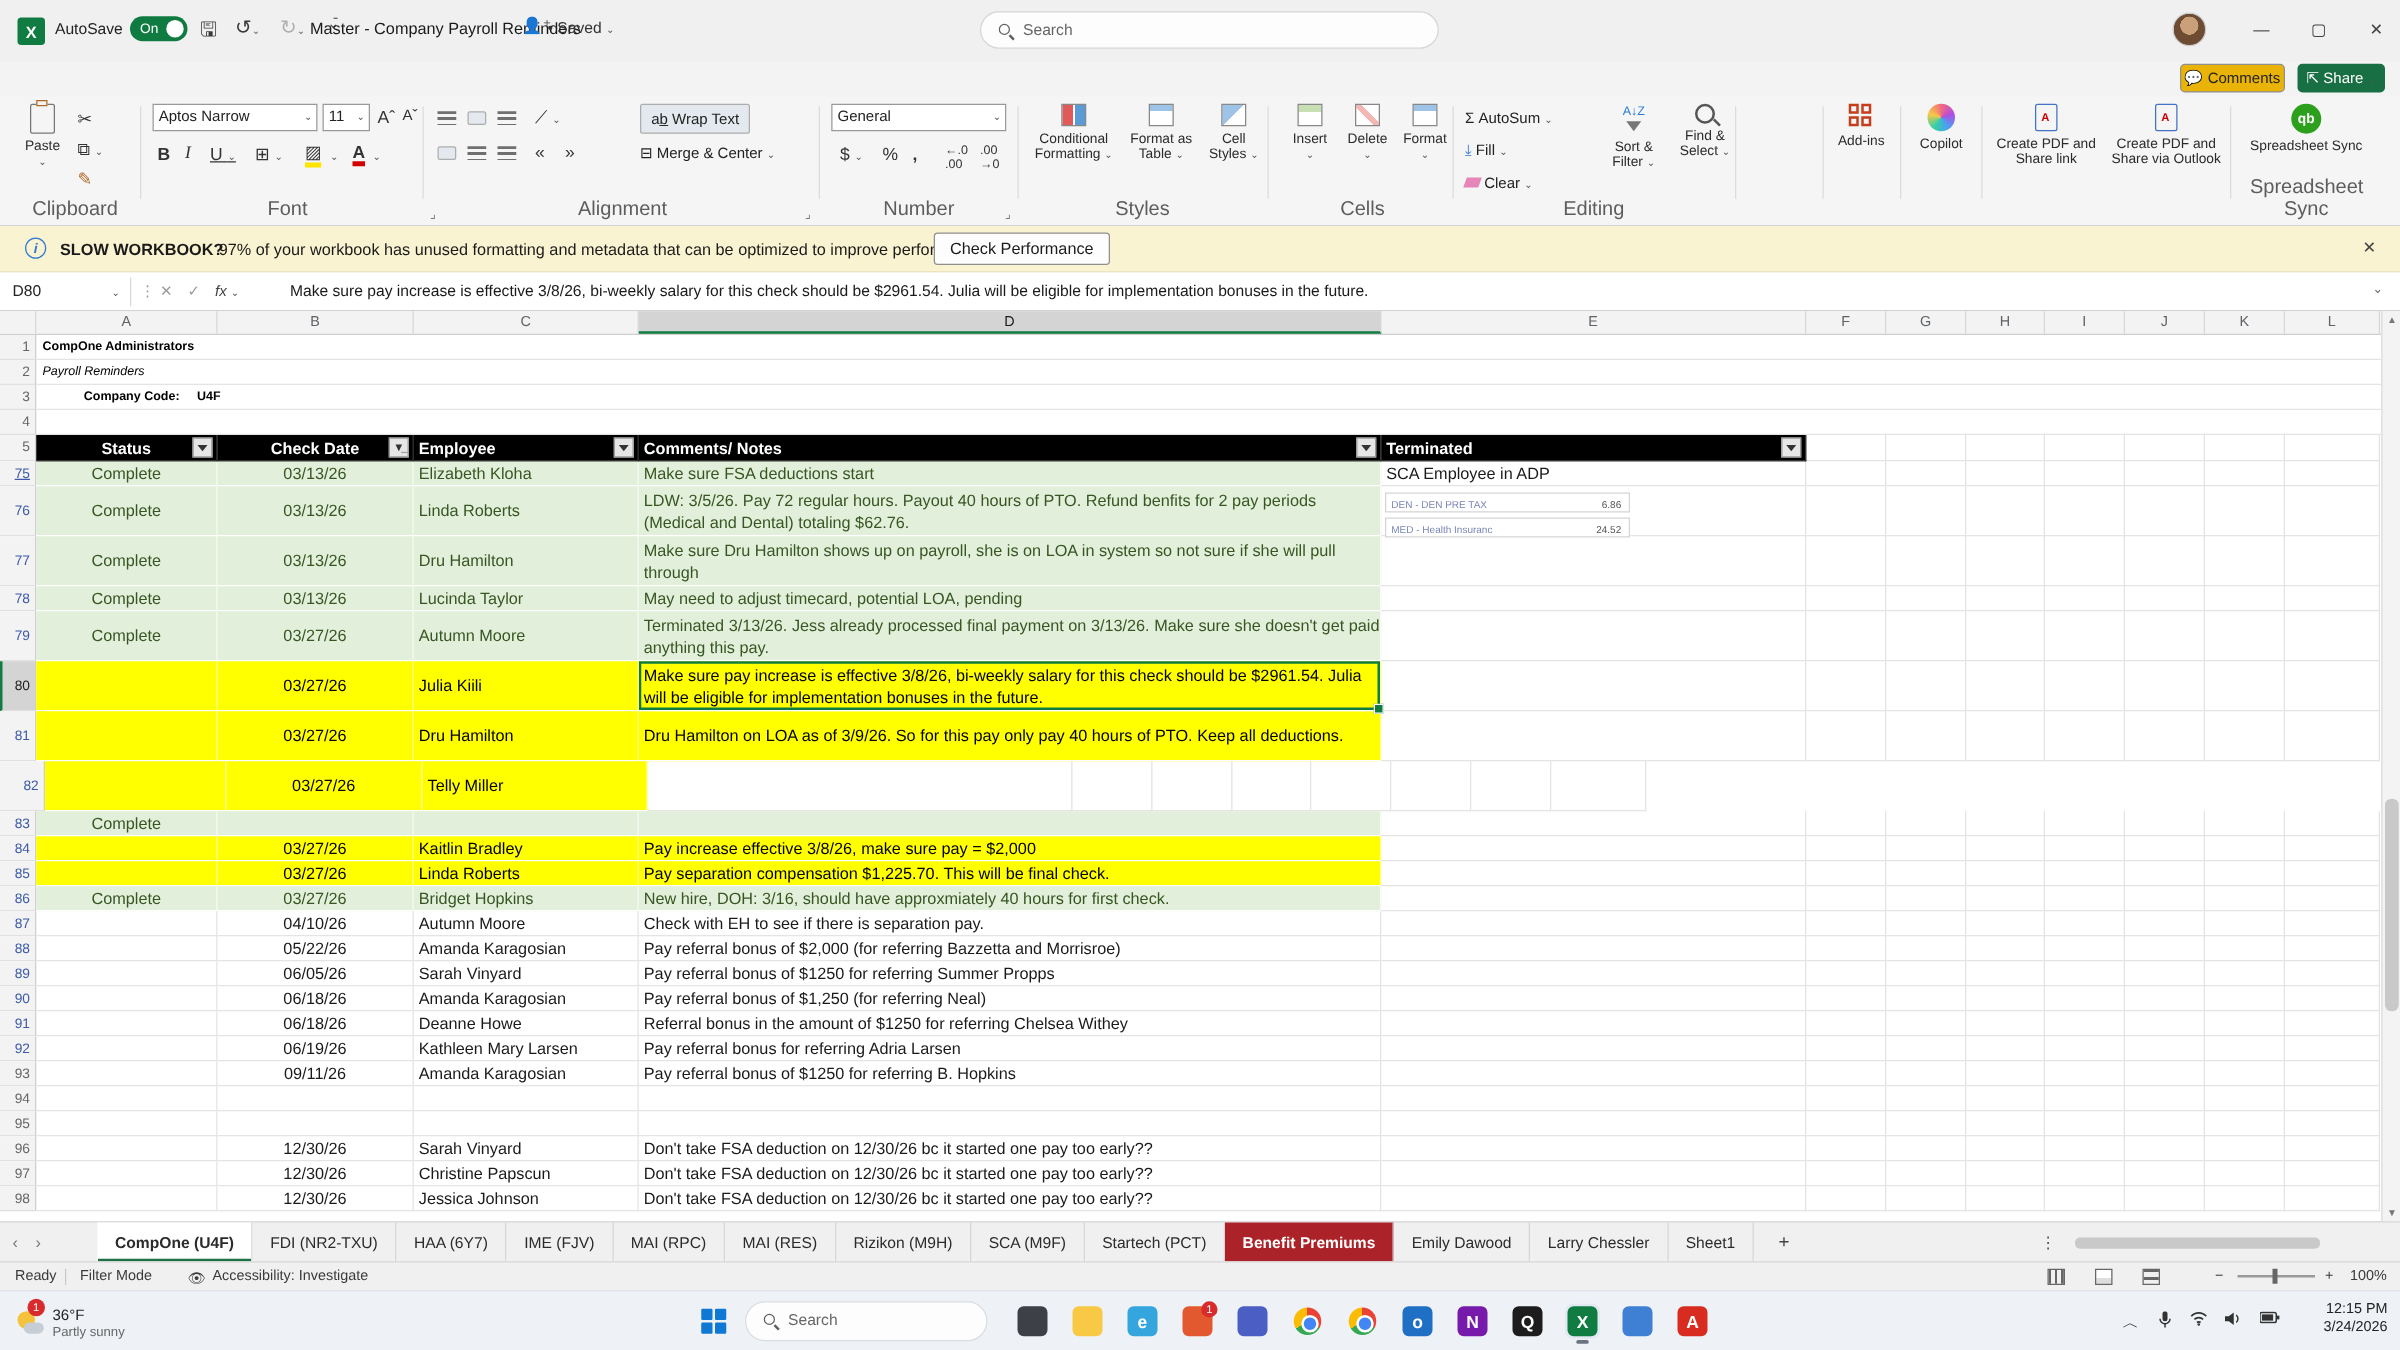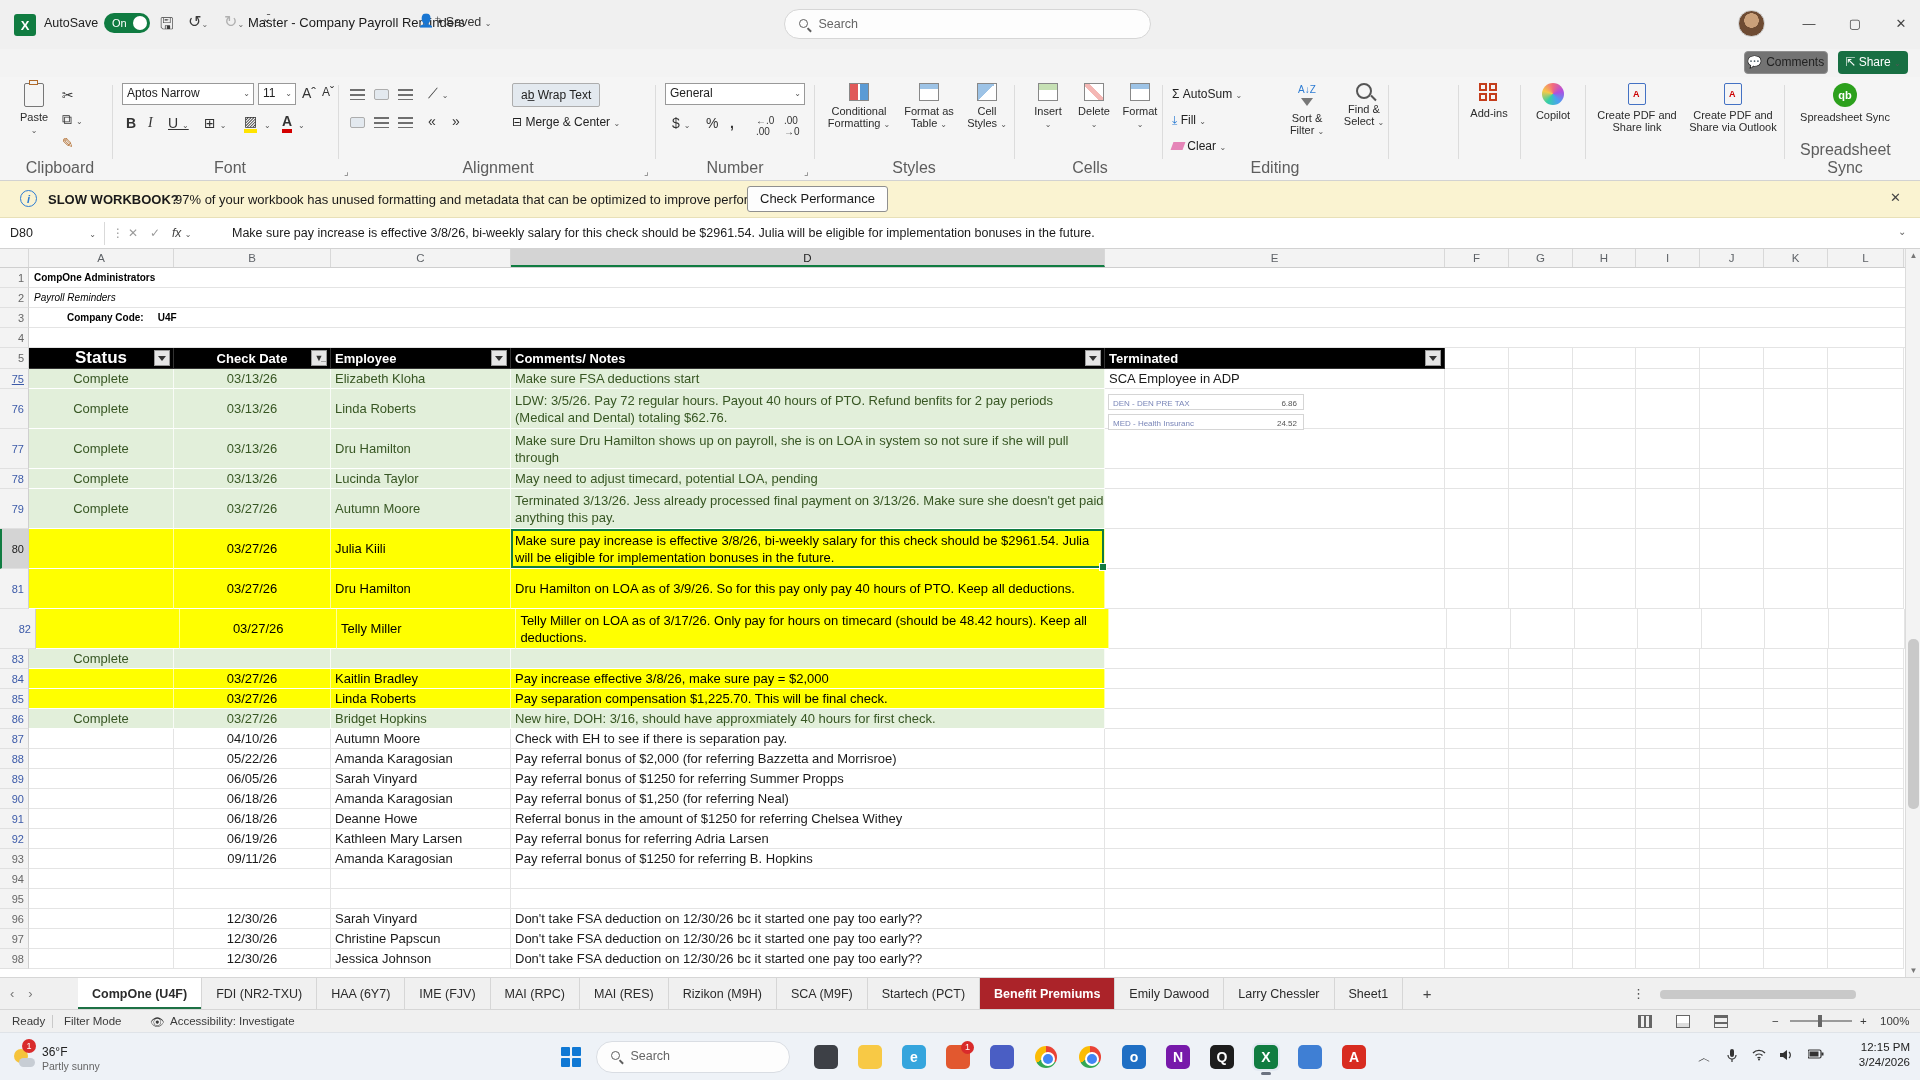--- a/index.html
+++ b/index.html
@@ -20,21 +20,21 @@
   #saved-wrap { position:absolute; left:438px; top:15px; font-size:12.5px; color:#333; }
   #tb-search { position:absolute; left:784px; top:9px; width:367px; height:30px; background:#fdfdfd; border:1px solid #d6d6d6; border-radius:15px; }
   #tb-search .mag, #task-search .mag { display:inline-block; width:9px; height:9px; border:1.5px solid #5f5f5f; border-radius:50%; position:relative; margin:9px 6px 0 14px; vertical-align:top; }
   #tb-search .mag::after, #task-search .mag::after { content:""; position:absolute; width:5px; height:1.5px; background:#5f5f5f; transform:rotate(45deg); left:7px; top:9px; }
   #tb-search .ph, #task-search .ph { font-size:12.5px; color:#666; vertical-align:top; display:inline-block; margin-top:7px; }
   #avatar { position:absolute; left:1738px; top:10px; width:27px; height:27px; border-radius:50%; background:radial-gradient(circle at 50% 38%, #caa07a 0 36%, #6e4b33 37% 100%); border:1px solid #ccc; }
   .winbtn { position:absolute; top:12px; width:30px; height:24px; text-align:center; font-size:13px; color:#444; line-height:24px; }
 
   
   #strip { position:absolute; top:49px; left:0; width:1920px; height:28px; background:#f3f3f3; }
-  #comments-btn { position:absolute; left:1744px; top:2px; width:84px; height:23px; border:1px solid #8f8f8f; border-radius:4px; background:#737373; font-size:12px; color:#222; text-align:center; line-height:21px; }
+  #comments-btn { position:absolute; left:1744px; top:2px; width:84px; height:23px; border:1px solid #8f8f8f; border-radius:4px; background:#eab308; font-size:12px; color:#222; text-align:center; line-height:21px; }
   #share-btn { position:absolute; left:1838px; top:2px; width:70px; height:23px; border-radius:4px; background:#186f43; font-size:12px; color:#fff; text-align:center; line-height:23px; }
 
   
   #ribbon { position:absolute; top:77px; left:0; width:1920px; height:104px; background:#f5f5f5; border-bottom:1px solid #d2d2d2; }
   .rdiv { position:absolute; top:8px; height:74px; width:1px; background:#dcdcdc; }
   .rgl { position:absolute; bottom:3px; font-size:16px; color:#5d5d5d; text-align:center; }
   .launch { position:absolute; bottom:3px; font-size:10px; color:#777; }
   .bigbtn { position:absolute; top:6px; text-align:center; font-size:11px; color:#2b2b2b; line-height:12px; }
   .bigbtn .ic { margin:0 auto 4px auto; }
   .chev { font-size:8px; color:#555; }
@@ -362,21 +362,21 @@
         <span style="font-weight: bold; padding-left: 38px;">Company Code:</span>
         <span style="font-weight: bold; margin-left: 14px;">U4F</span>
       </div>
     </div>
     <div class="srow" style="height: 20px;">
       <div class="rn " style="width: 29px;">4</div>
       <div class="freecell" style="width: 1876px;"></div>
     </div>
     <div class="srow" style="height: 21px;">
       <div class="rn " style="width: 29px;">5</div>
-      <div class="cell hdr-black ctr" style="width: 145px; font-size: 17px;">
+      <div class="cell hdr-black ctr" style="width: 145px; font-size: 13px;">
         <span>Status</span>
         <div class="fbtn">
           <span class="tri"></span>
         </div>
       </div>
       <div class="cell hdr-black ctr" style="width: 157px; font-size: 13px;">
         <span>Check Date</span>
         <div class="fbtn">
           <span class="fap">▼̲</span>
         </div>
@@ -510,21 +510,20 @@
       <div class="cell " style="width: 64px;"></div>
       <div class="cell " style="width: 64px;"></div>
       <div class="cell " style="width: 64px;"></div>
       <div class="cell " style="width: 76px;"></div>
     </div>
     <div class="srow" style="height: 40px;">
       <div class="rn blue " style="width: 36px;">82</div>
       <div class="cell bg-y ctr" style="width: 145px;"></div>
       <div class="cell bg-y ctr" style="width: 157px;">03/27/26</div>
       <div class="cell bg-y pad" style="width: 180px;">Telly Miller</div>
-      <div class="cell bg-y pad wrap2" style="width: 594px;">Telly Miller on LOA as of 3/17/26. Only pay for hours on timecard (should be 48.42 hours). Keep all deductions.</div>
       <div class="cell pad" style="width: 340px;"></div>
       <div class="cell " style="width: 64px;"></div>
       <div class="cell " style="width: 64px;"></div>
       <div class="cell " style="width: 63px;"></div>
       <div class="cell " style="width: 64px;"></div>
       <div class="cell " style="width: 64px;"></div>
       <div class="cell " style="width: 64px;"></div>
       <div class="cell " style="width: 76px;"></div>
     </div>
     <div class="srow" style="height: 20px;">

